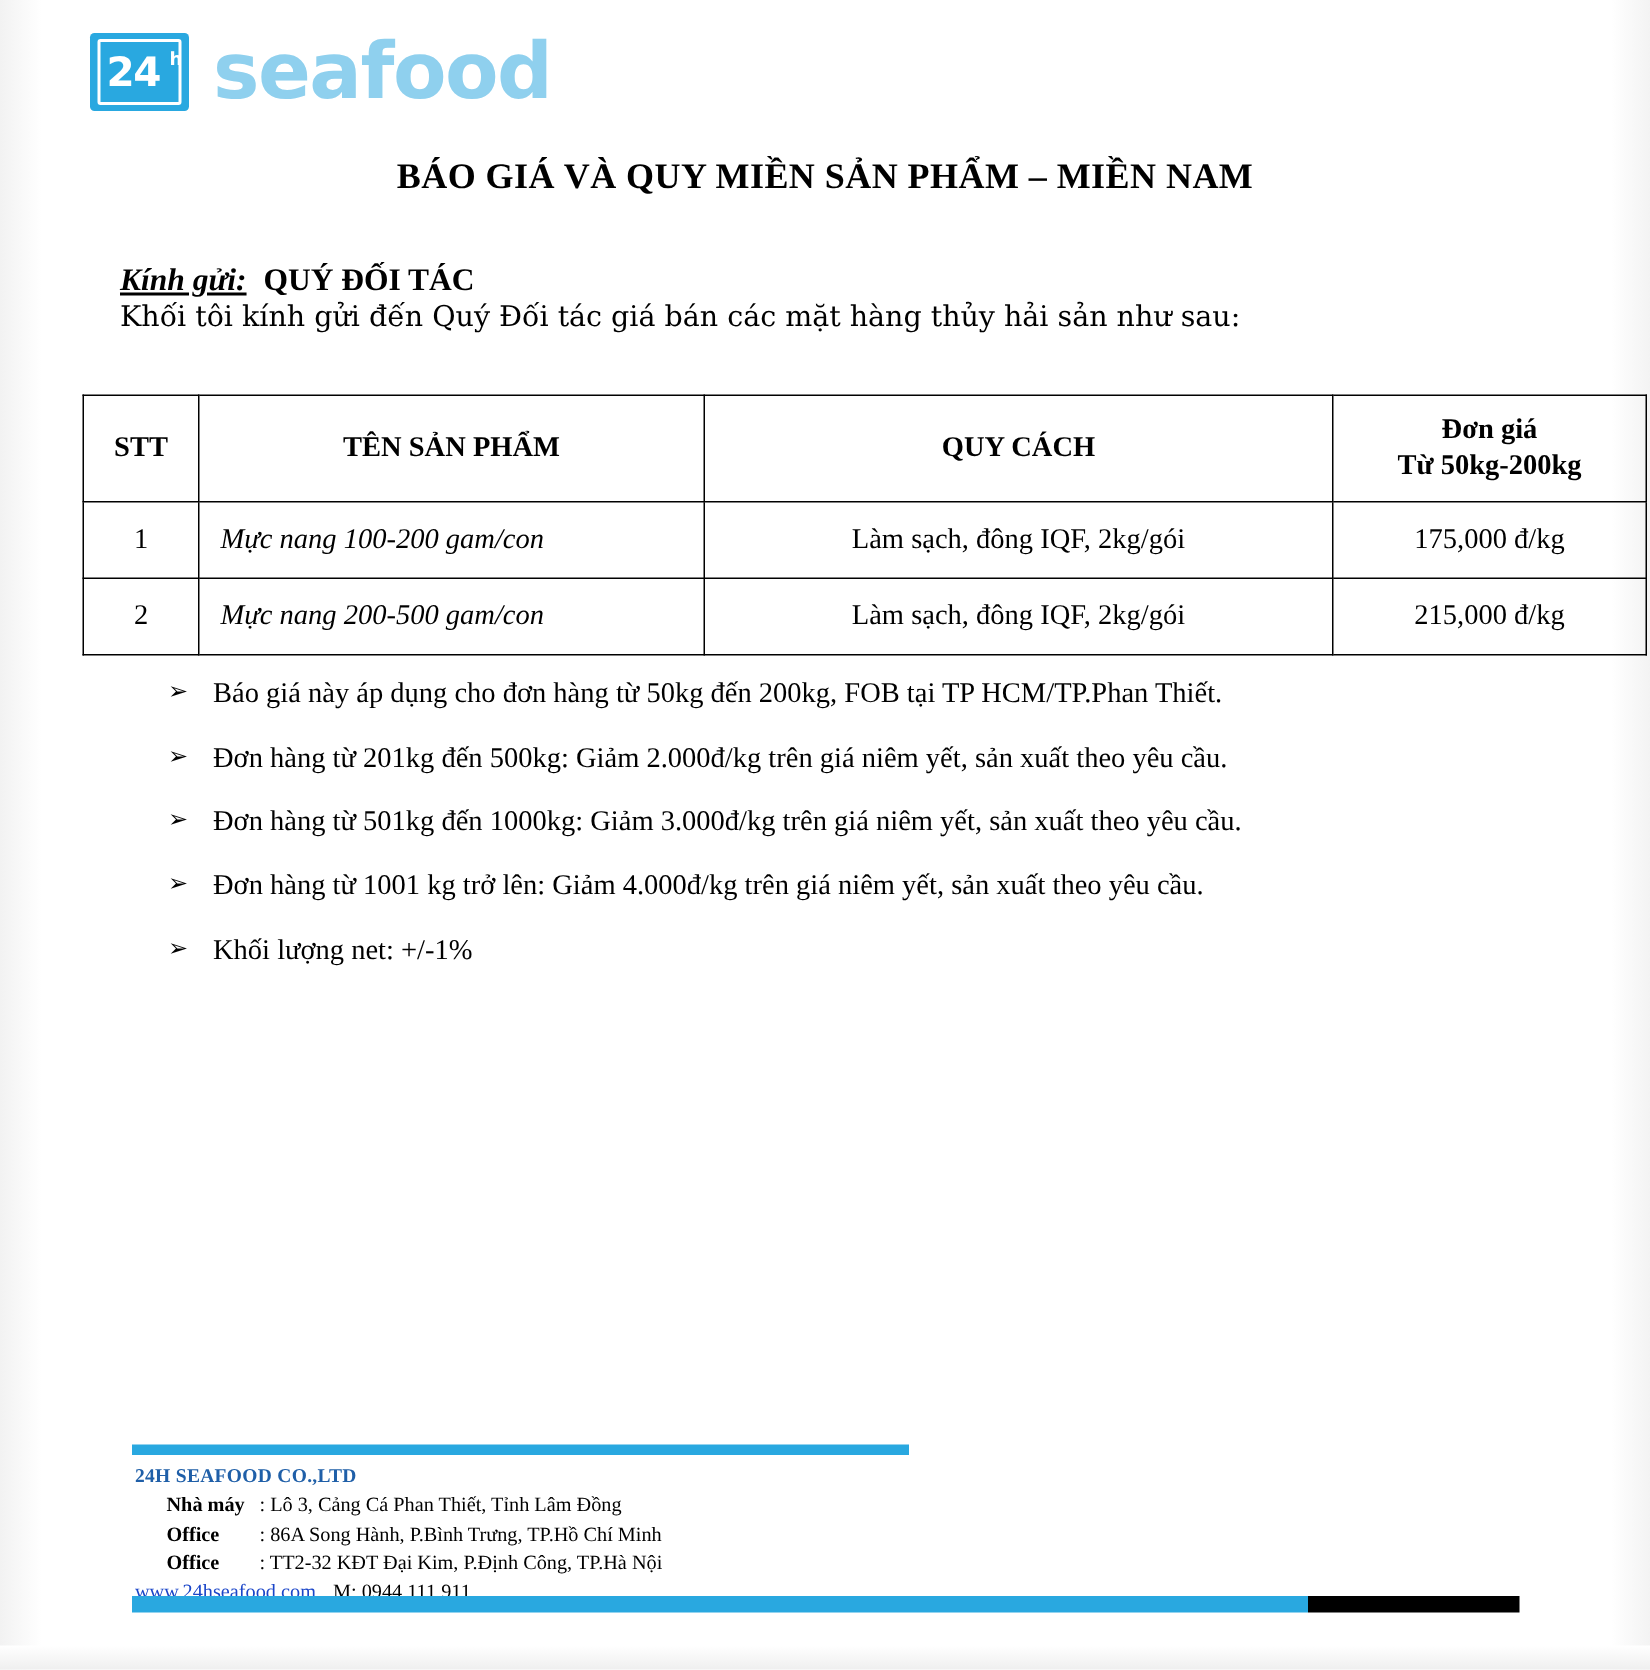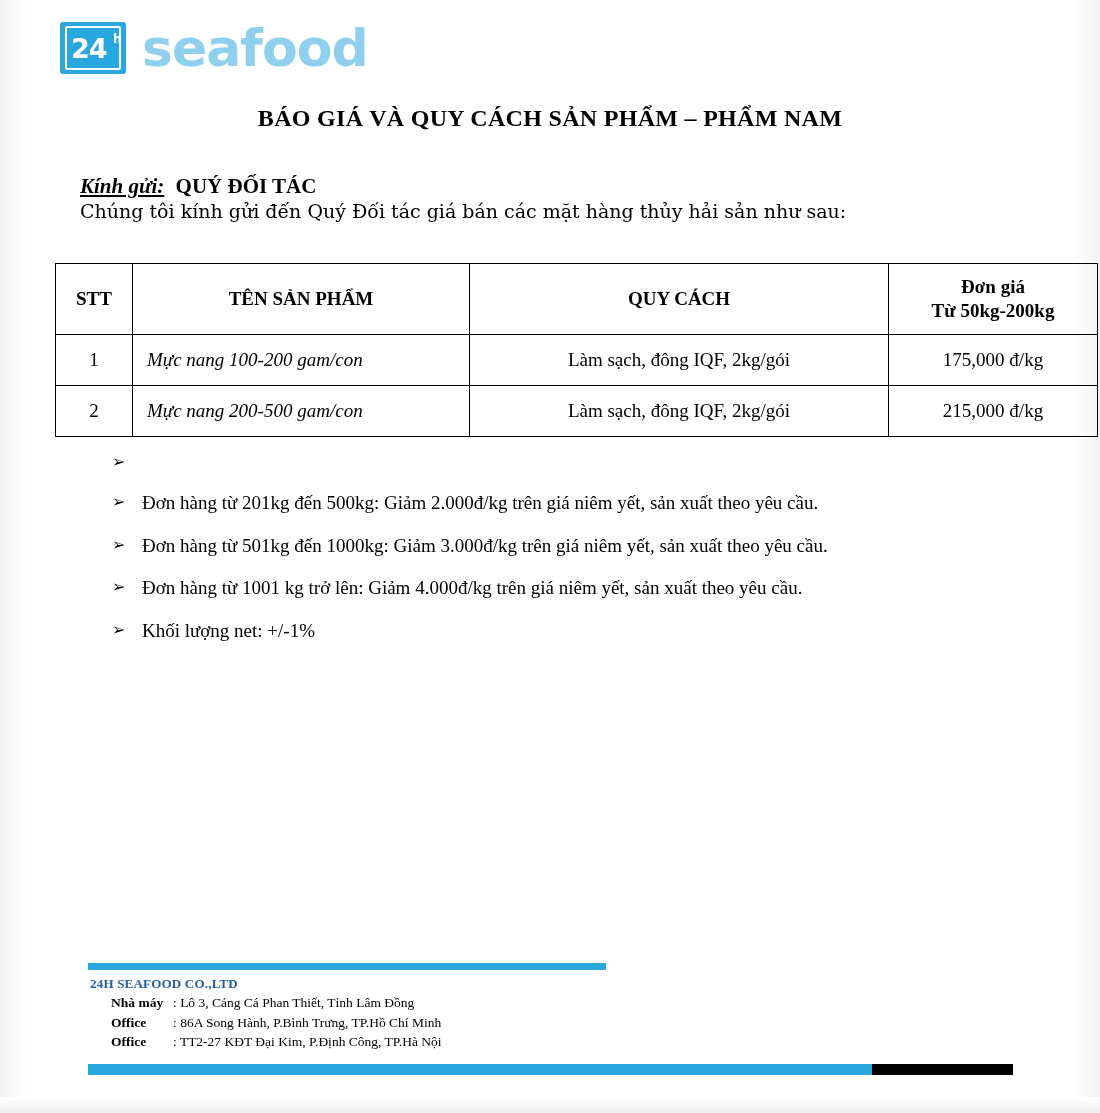--- a/index.html
+++ b/index.html
@@ -231,28 +231,28 @@
 
 <div class="logo-wrap">
   <div class="logo-mark">
     <div class="logo-cube"></div>
     <span class="logo-24">24</span>
     <span class="logo-h">h</span>
   </div>
   <span class="logo-word">seafood</span>
 </div>
 
-<div class="doc-title">BÁO GIÁ VÀ QUY CÁCH SẢN PHẨM – PHẨM NAM</div>
+<div class="doc-title">BÁO GIÁ VÀ QUY MIỀN SẢN PHẨM – MIỀN NAM</div>
 
 <div class="greet-line">
   <span class="greet-label">Kính gửi:</span>
   <span class="greet-value">QUÝ ĐỐI TÁC</span>
 </div>
 
-<div class="intro">Chúng tôi kính gửi đến Quý Đối tác giá bán các mặt hàng thủy hải sản như sau:</div>
+<div class="intro">Khối tôi kính gửi đến Quý Đối tác giá bán các mặt hàng thủy hải sản như sau:</div>
 
 <table class="price">
   <thead>
     <tr>
       <th class="col-stt">STT</th>
       <th class="col-name">TÊN SẢN PHẨM</th>
       <th class="col-spec">QUY CÁCH</th>
       <th class="col-price">
         <div>Đơn giá</div>
         <div>Từ 50kg-200kg</div>
@@ -271,20 +271,21 @@
       <td class="cell-left">Mực nang 200-500 gam/con</td>
       <td>Làm sạch, đông IQF, 2kg/gói</td>
       <td>215,000 đ/kg</td>
     </tr>
   </tbody>
 </table>
 
 <div class="notes">
   <div class="note-item">
     <span class="note-bullet">➢</span>
+    <span class="note-text">Báo giá này áp dụng cho đơn hàng từ 50kg đến 200kg, FOB tại TP HCM/TP.Phan Thiết.</span>
   </div>
   <div class="note-item">
     <span class="note-bullet">➢</span>
     <span class="note-text">Đơn hàng từ 201kg đến 500kg: Giảm 2.000đ/kg trên giá niêm yết, sản xuất theo yêu cầu.</span>
   </div>
   <div class="note-item">
     <span class="note-bullet">➢</span>
     <span class="note-text">Đơn hàng từ 501kg đến 1000kg: Giảm 3.000đ/kg trên giá niêm yết, sản xuất theo yêu cầu.</span>
   </div>
   <div class="note-item">
@@ -300,20 +301,24 @@
 <div class="footer-rule"></div>
 <div class="footer">
   <div class="company">24H SEAFOOD CO.,LTD</div>
   <div class="f-row">
     <span class="f-lab">Nhà máy</span><span>: Lô 3, Cảng Cá Phan Thiết, Tỉnh Lâm Đồng</span>
   </div>
   <div class="f-row">
     <span class="f-lab">Office</span><span>: 86A Song Hành, P.Bình Trưng, TP.Hồ Chí Minh</span>
   </div>
   <div class="f-row">
-    <span class="f-lab">Office</span><span>: TT2-27 KĐT Đại Kim, P.Định Công, TP.Hà Nội</span>
+    <span class="f-lab">Office</span><span>: TT2-32 KĐT Đại Kim, P.Định Công, TP.Hà Nội</span>
+  </div>
+  <div class="f-row">
+    <span class="f-web">www.24hseafood.com</span>
+    <span style="margin-left:8px;">M: 0944.111.911</span>
   </div>
 </div>
 
 <div class="footer-bar">
   <div class="bar-blue"></div>
   <div class="bar-black"></div>
 </div>
 
 </body></html>

